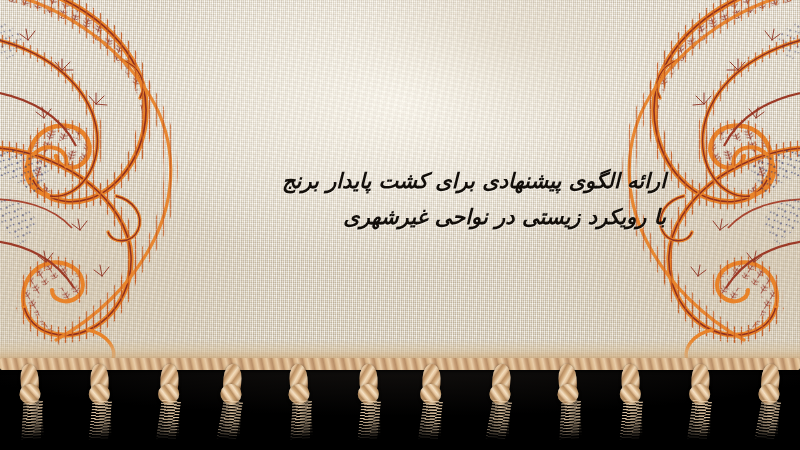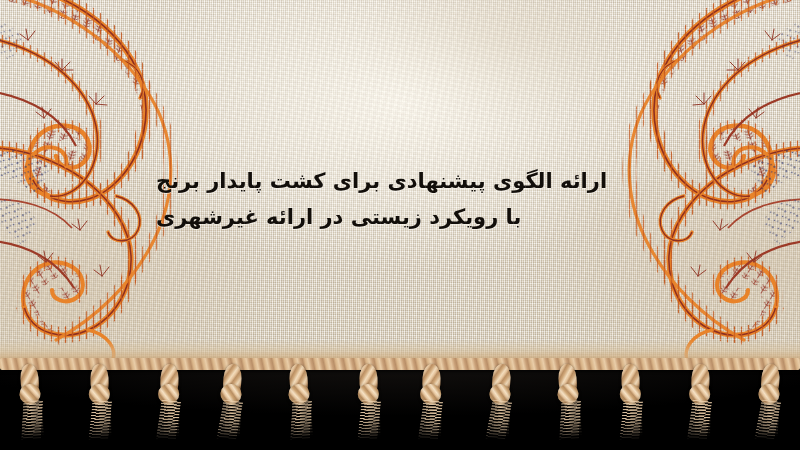--- a/index.html
+++ b/index.html
@@ -168,26 +168,27 @@
     height: 360px;
     pointer-events: none;
   }
   .ornament.left  { left: -8px; }
   .ornament.right { right: -8px; transform: scaleX(-1); }
   .ornament svg { width: 100%; height: 100%; display: block; }
 
   
   .title-block {
     position: absolute;
-    left: 156px;
+    left: 166px;
     top: 163px;
     width: 500px;
-    text-align: left;
+    text-align: right;
     direction: rtl;
     z-index: 6;
+    font-style: italic;
   }
   .title-line {
     font-family: "DejaVu Sans", sans-serif;
     font-size: 21px;
     font-weight: 700;
     line-height: 36px;
     color: #120e0a;
     letter-spacing: 0px;
     text-shadow: 0 1px 0 rgba(255,252,244,.55);
     white-space: nowrap;
@@ -380,21 +381,21 @@
         <path d="M 10 -8 C 70 6, 126 44, 158 96 C 186 142, 184 196, 162 240
                  C 140 284, 104 318, 64 340" fill="none" stroke="#e8832a" stroke-width="3.2" stroke-linecap="round" opacity="0.95"></path>
         <path d="M 10 -8 C 70 6, 126 44, 158 96 C 186 142, 184 196, 162 240
                  C 140 284, 104 318, 64 340" fill="none" stroke="url(#blanketR)" stroke-width="14" opacity="0.7"></path>
       </g>
     </svg>
   </div>
 
   <div class="title-block">
     <div class="title-line">ارائه الگوی پیشنهادی برای کشت پایدار برنج</div>
-    <div class="title-line">با رویکرد زیستی در ارائه غیرشهری</div>
+    <div class="title-line">با رویکرد زیستی در نواحی غیرشهری</div>
   </div>
 
   <div class="selvage"></div>
   <div class="black-area"></div>
   <div class="selvage-rope"></div>
   <div class="tassel-row" id="tassel-row">
       <div class="tassel" style="left: 18px; transform: rotate(-3.6deg);">
         <div class="knot"></div>
         <div class="knot2"></div>
         <div class="fringe"></div>

